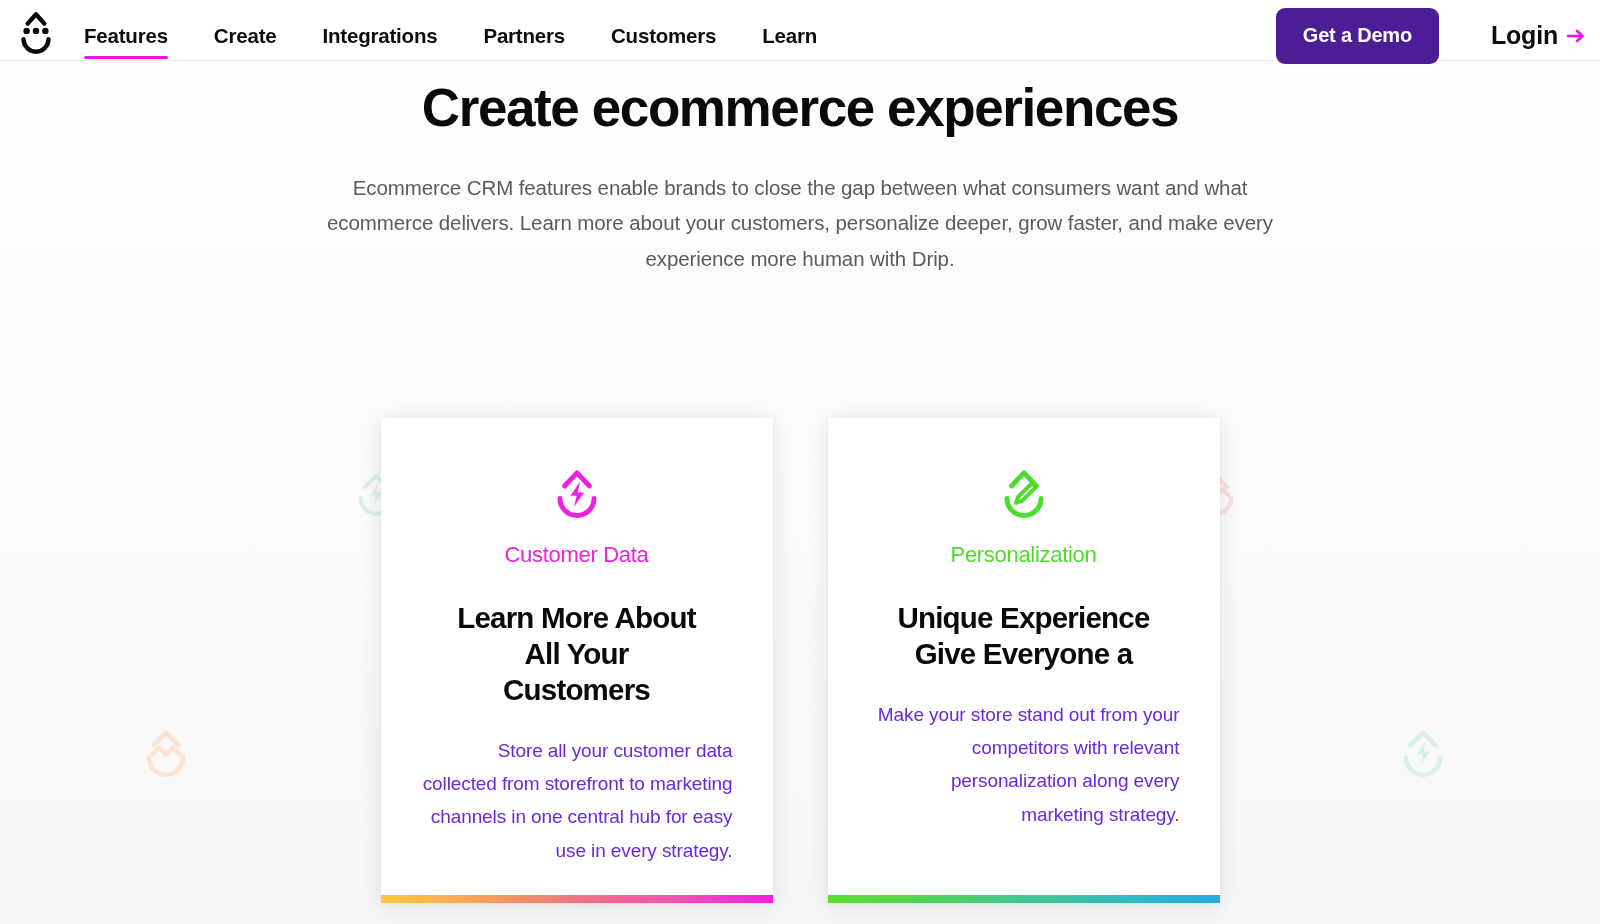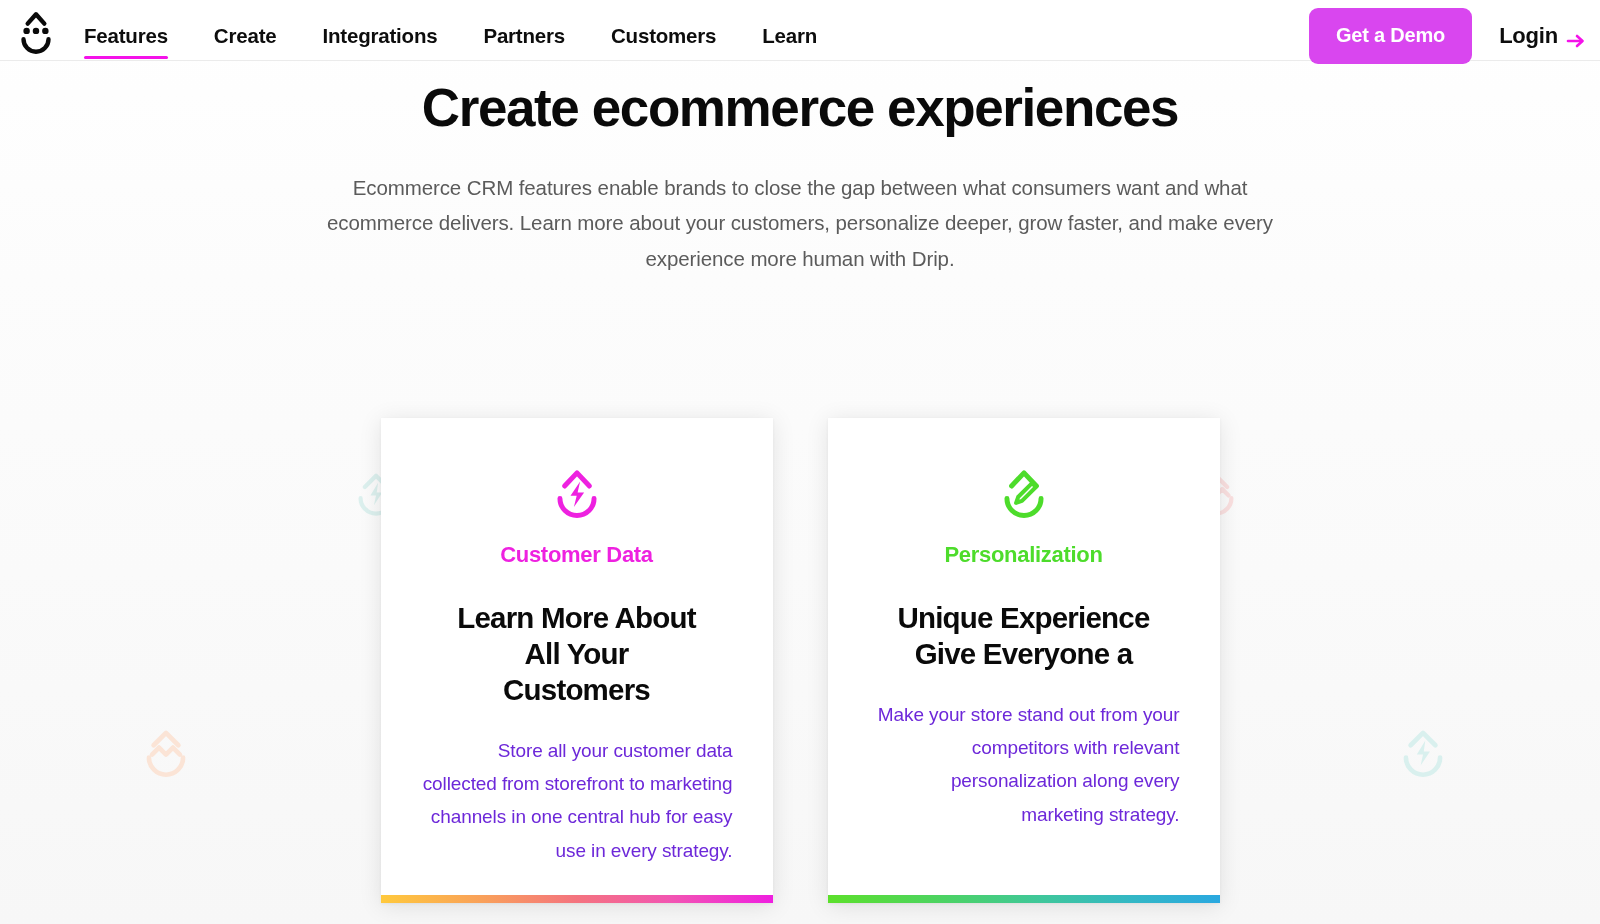--- a/index.html
+++ b/index.html
@@ -89,41 +89,41 @@
     right: 0;
     top: 0;
     height: 71px;
     display: flex;
     align-items: center;
   }
 
   .demo-btn {
     height: 56px;
     padding: 0 27px;
-    background: #d946ef;
+    background: #4c1d95;
     border: none;
     border-radius: 9px;
     color: #ffffff;
     font-family: "Liberation Sans", sans-serif;
     font-size: 20px;
     font-weight: 700;
     letter-spacing: -0.2px;
     cursor: pointer;
     display: flex;
     align-items: center;
     justify-content: center;
   }
 
   .login-link {
     display: flex;
-    align-items: flex-end;
+    align-items: center;
     gap: 8px;
-    margin-left: 27px;
+    margin-left: 52px;
     margin-right: 14px;
-    font-size: 22px;
+    font-size: 25px;
     font-weight: 600;
     letter-spacing: -0.2px;
     color: #0d0d0d;
     cursor: pointer;
     white-space: nowrap;
   }
   .login-arrow { display: block; width: 20px; height: 16px; }
 
   
   .hero {
@@ -192,21 +192,21 @@
 
   .card-icon {
     width: 62px;
     height: 62px;
     display: block;
     margin-bottom: 18px;
   }
 
   .card-eyebrow {
     font-size: 22px;
-    font-weight: 700;
+    font-weight: 400;
     letter-spacing: -0.3px;
     margin-bottom: 32px;
     text-align: center;
   }
 
   .card-title {
     font-size: 29.5px;
     line-height: 1.22;
     font-weight: 700;
     letter-spacing: -0.8px;

